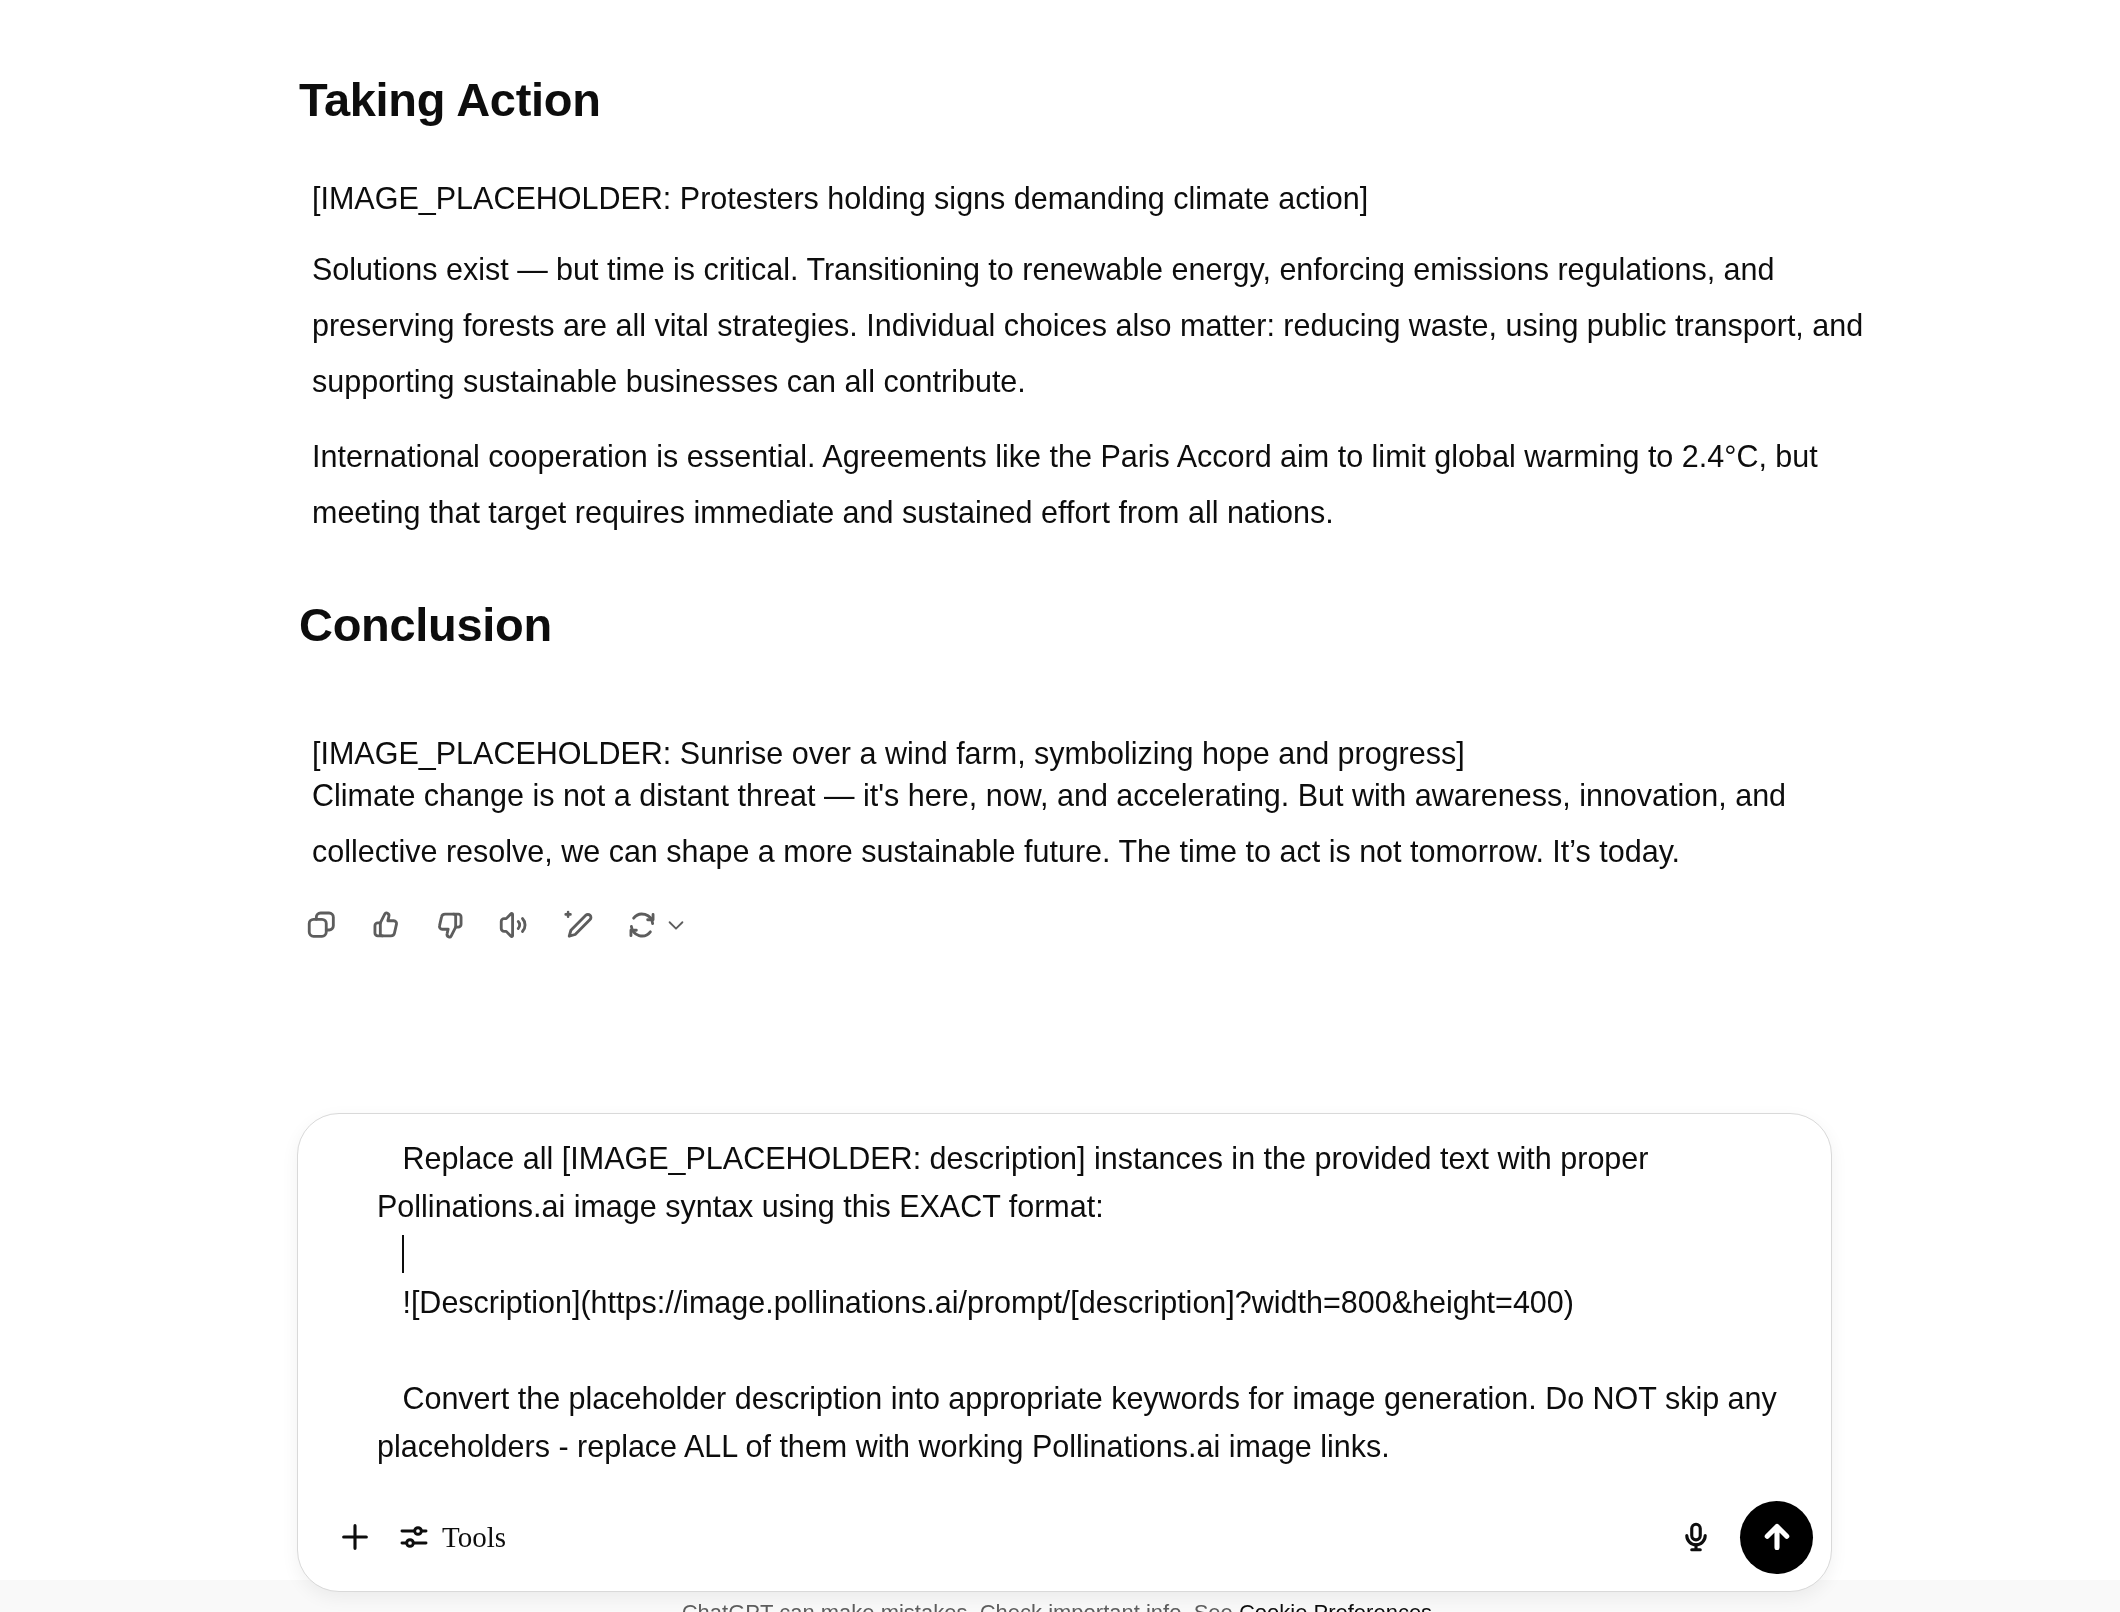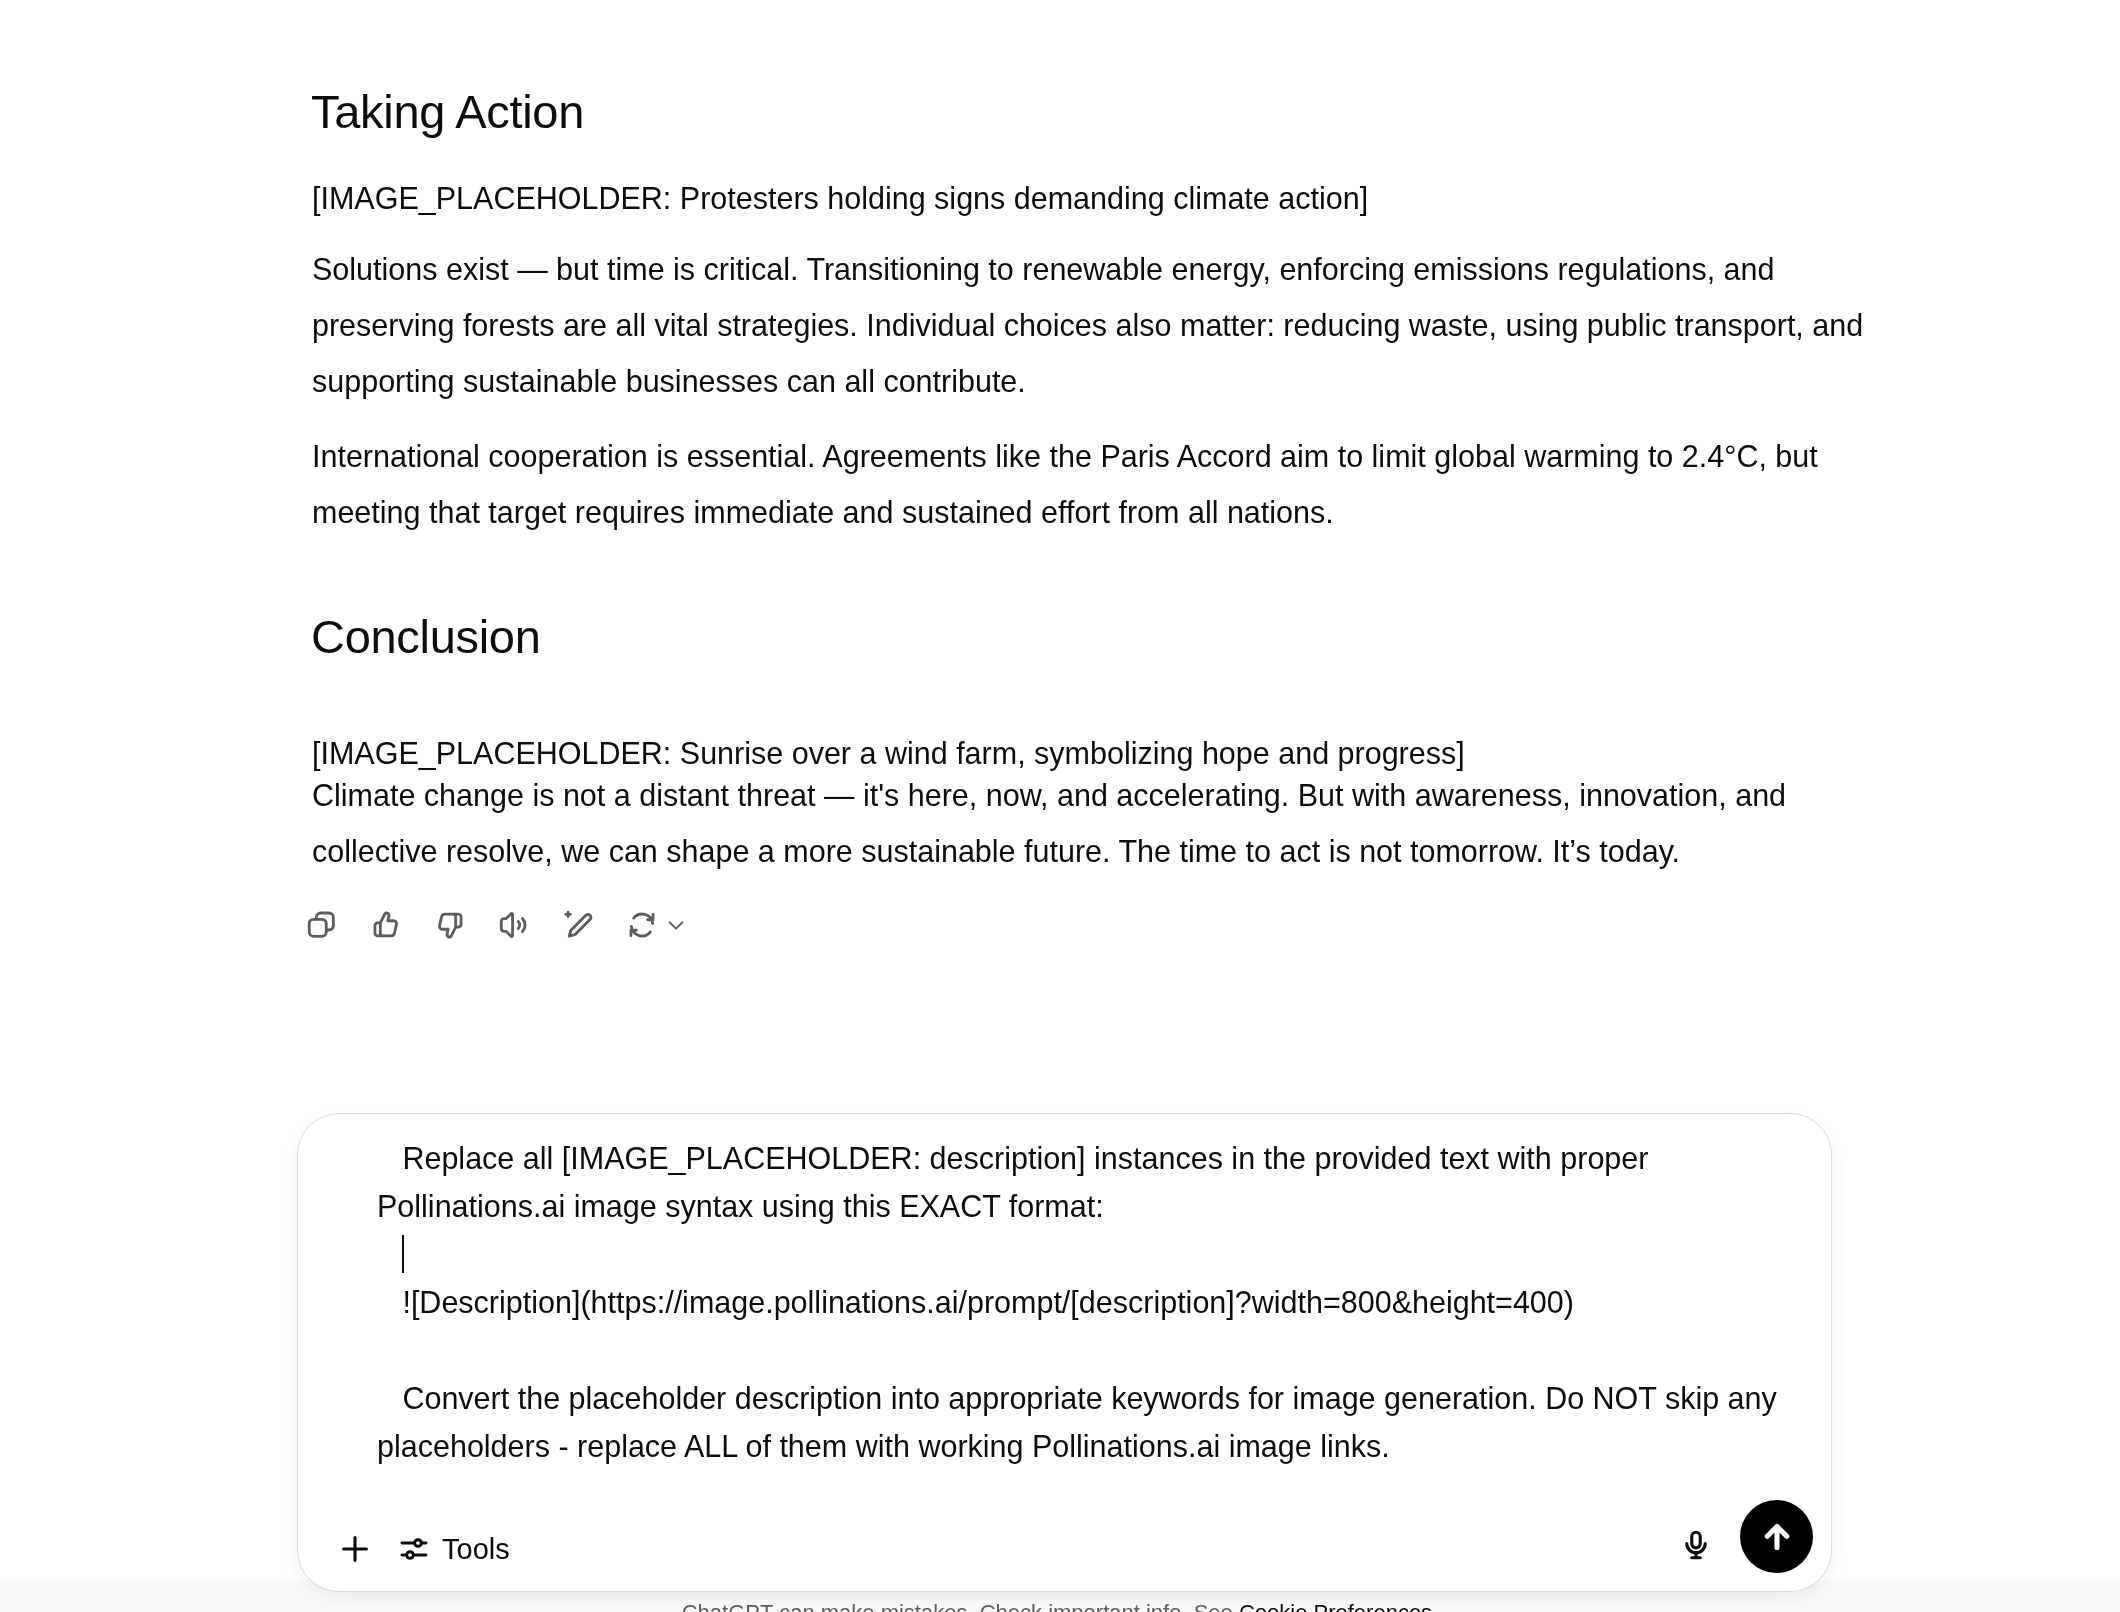--- a/index.html
+++ b/index.html
@@ -19,23 +19,23 @@
   }
   .article {
     position: absolute;
     left: 299px;
     top: 0;
     width: 1560px;
   }
   .heading {
     position: absolute;
     left: 0;
-    margin: 12px;
+    margin: 0;
     font-size: 47px;
-    font-weight: normal;
+    font-weight: bold;
     letter-spacing: -0.3px;
     color: #0d0d0d;
     white-space: nowrap;
   }
   .para {
     position: absolute;
     left: 0;
     margin: 13px;
     width: 1560px;
     font-size: 30.5px;
@@ -121,21 +121,22 @@
     background: #0d0d0d;
     vertical-align: -8px;
   }
   .composer-toolbar {
     position: absolute;
     left: 30px;
     right: 18px;
     bottom: 18px;
     height: 72px;
     display: flex;
-    align-items: flex-end;
+    align-items: center;
+    font-family: Liberation Serif, serif;
   }
   .tb-btn {
     display: flex;
     align-items: center;
     height: 48px;
     padding: 0 10px;
     border-radius: 24px;
     cursor: pointer;
     font-size: 29px;
     color: #0d0d0d;

